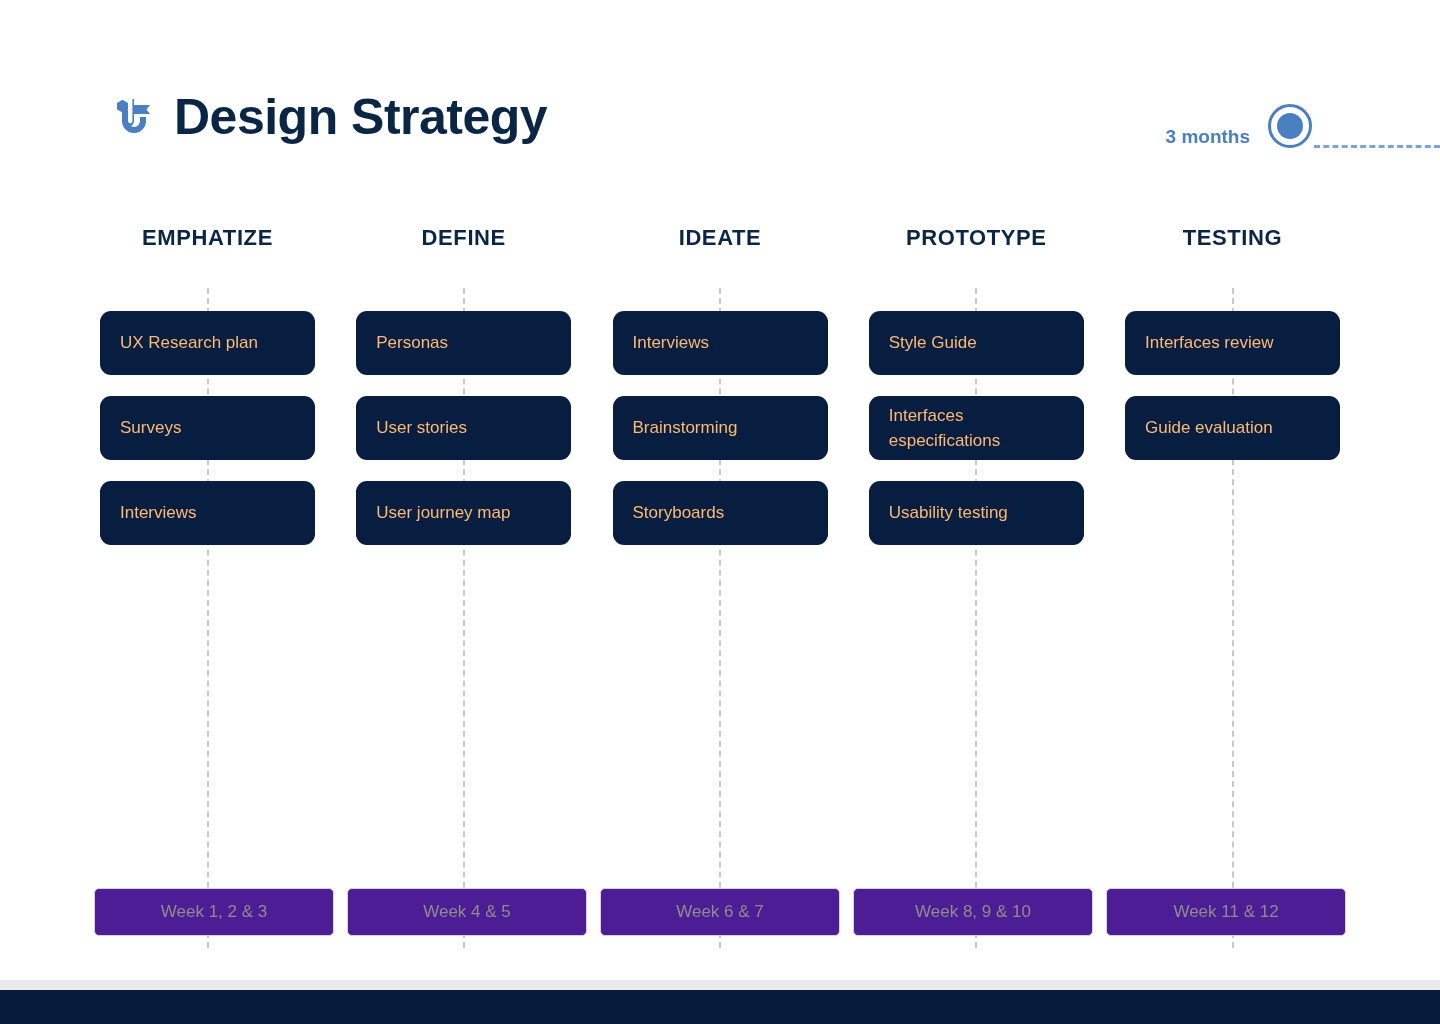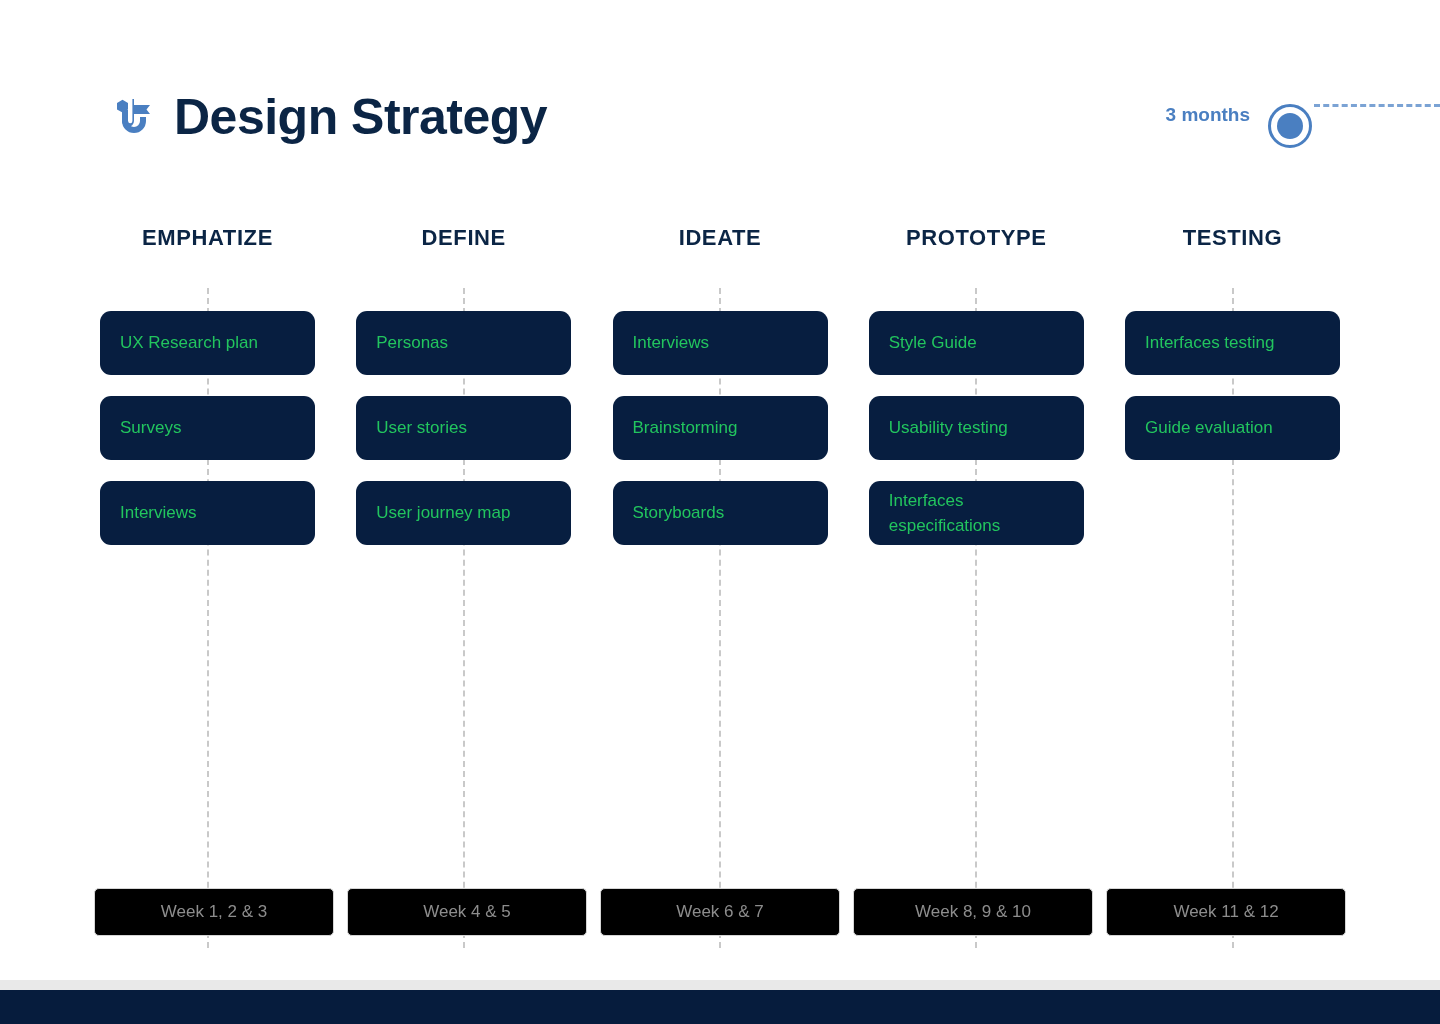--- a/index.html
+++ b/index.html
@@ -52,21 +52,21 @@
     letter-spacing: -0.5px;
     line-height: 1;
     white-space: nowrap;
   }
 
   .timeline-tag {
     position: absolute;
     right: 0;
     top: 104px;
     display: flex;
-    align-items: flex-start;
+    align-items: flex-end;
     height: 44px;
   }
 
   .timeline-label {
     font-size: 19px;
     font-weight: bold;
     color: #4a7fc1;
     margin-right: 18px;
     white-space: nowrap;
   }
@@ -150,21 +150,21 @@
     gap: 21px;
   }
 
   .card {
     background: #071e40;
     border-radius: 11px;
     min-height: 64px;
     padding: 0 20px;
     display: flex;
     align-items: center;
-    color: #22c55e;
+    color: #fdba74;
     font-size: 17px;
     line-height: 1.5;
   }
 
   .card-label { display: block; }
 
   
   .weeks {
     position: absolute;
     left: 94px;
@@ -174,21 +174,21 @@
     justify-content: space-between;
   }
 
   .week-box {
     position: relative;
     z-index: 3;
     width: 240px;
     height: 48px;
     border: 1px solid #d5d5d5;
     border-radius: 5px;
-    background: #000000;
+    background: #4c1d95;
     display: flex;
     align-items: center;
     justify-content: center;
     color: #8d8d8d;
     font-size: 17px;
   }
 
   
   .bottom-divider {
     position: absolute;
@@ -285,34 +285,34 @@
     </div>
 
     <div class="column">
       <div class="column-spine"></div>
       <div class="column-header">PROTOTYPE</div>
       <div class="cards">
         <div class="card">
             <span class="card-label">Style Guide</span>
           </div>
         <div class="card">
+            <span class="card-label">Interfaces especifications</span>
+          </div>
+        <div class="card">
             <span class="card-label">Usability testing</span>
           </div>
-        <div class="card">
-            <span class="card-label">Interfaces especifications</span>
-          </div>
       </div>
     </div>
 
     <div class="column">
       <div class="column-spine"></div>
       <div class="column-header">TESTING</div>
       <div class="cards">
         <div class="card">
-            <span class="card-label">Interfaces testing</span>
+            <span class="card-label">Interfaces review</span>
           </div>
         <div class="card">
             <span class="card-label">Guide evaluation</span>
           </div>
       </div>
     </div>
 
   </div>
 
   <div class="weeks">

